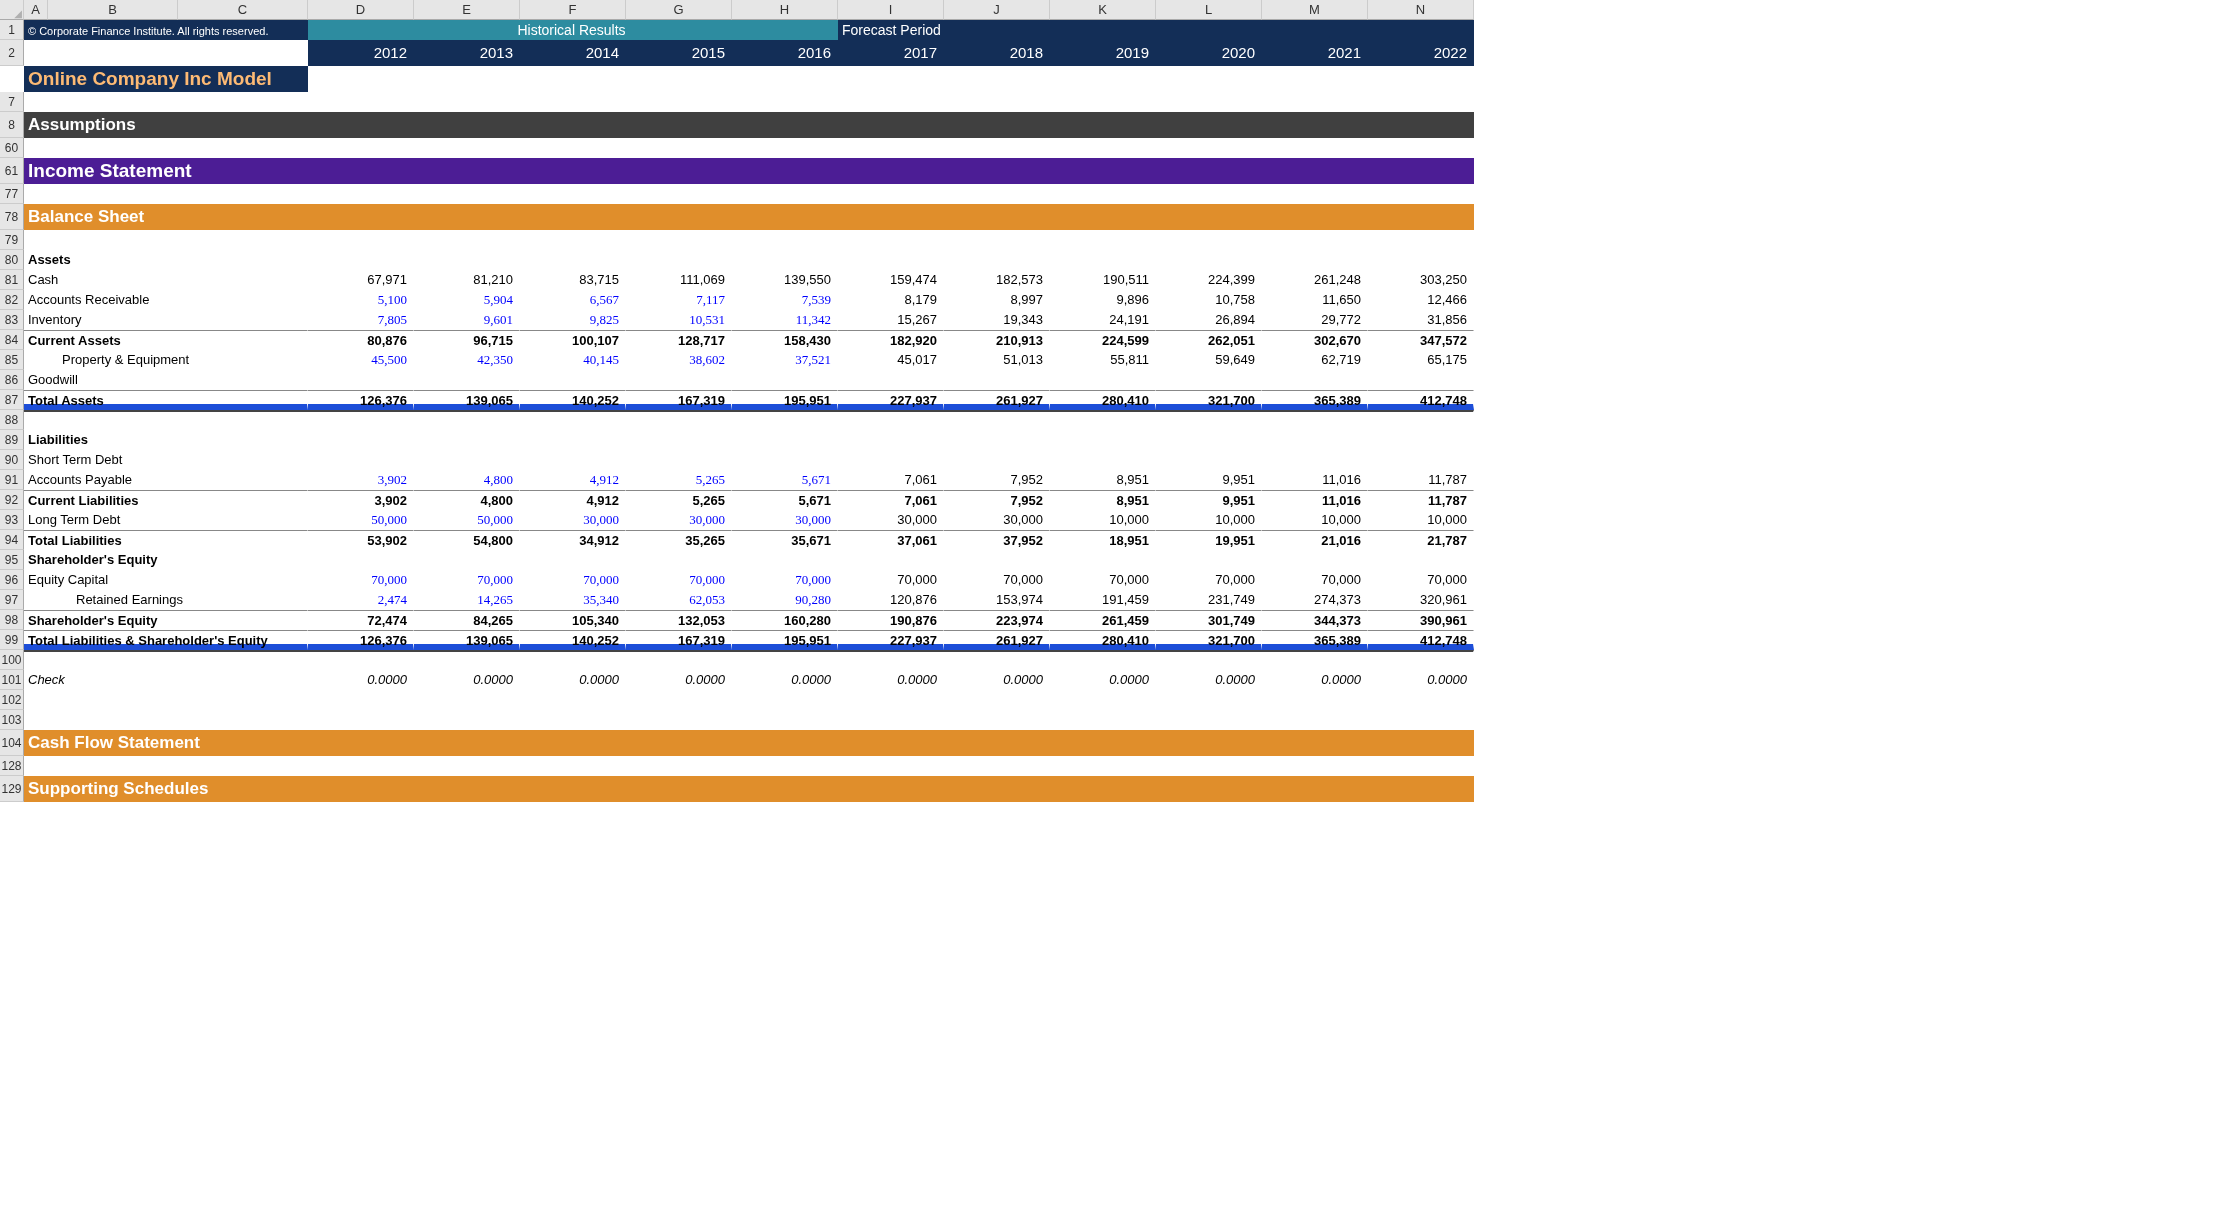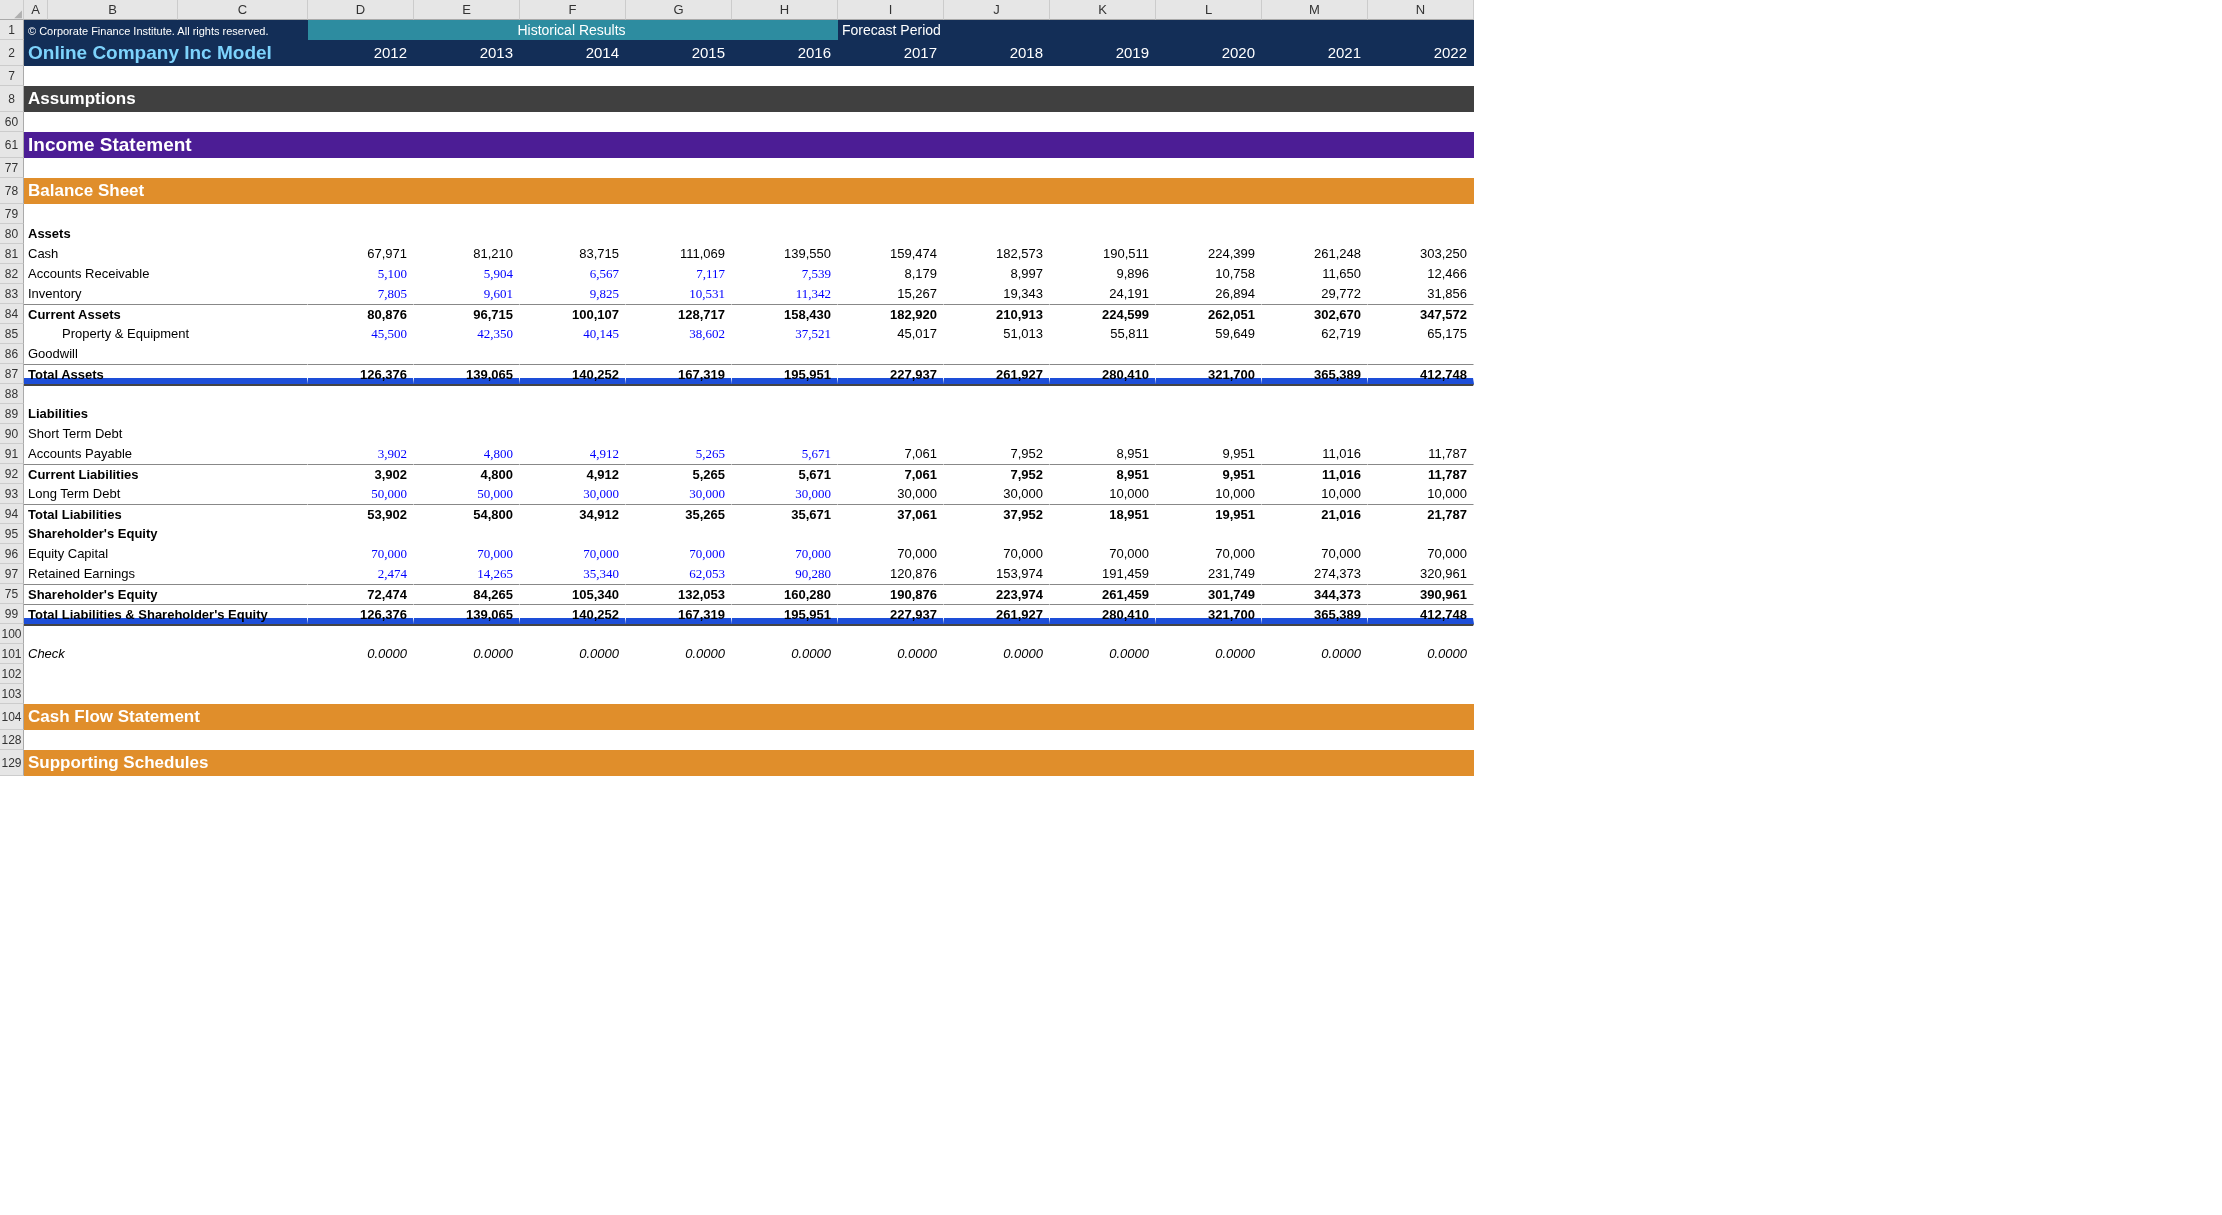--- a/index.html
+++ b/index.html
@@ -94,21 +94,21 @@
   <div class="colhdr">L</div>
   <div class="colhdr">M</div>
   <div class="colhdr">N</div>
 
   <div class="rowhdr">1</div>
   <div class="cell" style="grid-column: span 3; background:#132e57;color:#fff;font-size:11px;padding-top:3px;">© Corporate Finance Institute. All rights reserved.</div>
   <div class="cell hist" style="grid-column: span 5;">Historical Results</div>
   <div class="cell" style="grid-column: span 6; background:#132e57;color:#fff;text-align:left;font-size:14px;">Forecast Period</div>
 
   <div class="rowhdr tall">2</div>
-  <div class="cell title tall" style="grid-column: span 3; background:#132e57;color:#7dd3fc;font-size:19px;font-weight:bold;">Online Company Inc Model</div>
+  <div class="cell title tall" style="grid-column: span 3; background:#132e57;color:#fdba74;font-size:19px;font-weight:bold;margin-top:26px;">Online Company Inc Model</div>
   <div class="cell yr tall" style="background:#132e57;color:#fff;text-align:right;font-size:15px;">2012</div>
   <div class="cell yr tall" style="background:#132e57;color:#fff;text-align:right;font-size:15px;">2013</div>
   <div class="cell yr tall" style="background:#132e57;color:#fff;text-align:right;font-size:15px;">2014</div>
   <div class="cell yr tall" style="background:#132e57;color:#fff;text-align:right;font-size:15px;">2015</div>
   <div class="cell yr tall" style="background:#132e57;color:#fff;text-align:right;font-size:15px;">2016</div>
   <div class="cell yr tall" style="background:#132e57;color:#fff;text-align:right;font-size:15px;">2017</div>
   <div class="cell yr tall" style="background:#132e57;color:#fff;text-align:right;font-size:15px;">2018</div>
   <div class="cell yr tall" style="background:#132e57;color:#fff;text-align:right;font-size:15px;">2019</div>
   <div class="cell yr tall" style="background:#132e57;color:#fff;text-align:right;font-size:15px;">2020</div>
   <div class="cell yr tall" style="background:#132e57;color:#fff;text-align:right;font-size:15px;">2021</div>
@@ -306,34 +306,34 @@
   <div class="cell num blue">70,000</div>
   <div class="cell num blue">70,000</div>
   <div class="cell num">70,000</div>
   <div class="cell num">70,000</div>
   <div class="cell num">70,000</div>
   <div class="cell num">70,000</div>
   <div class="cell num">70,000</div>
   <div class="cell num">70,000</div>
 
   <div class="rowhdr">97</div>
-  <div class="cell" style="grid-column: span 3;">Retained Earnings</div>
+  <div class="cell" style="grid-column: span 3; margin-left: 48px;">Retained Earnings</div>
   <div class="cell num blue">2,474</div>
   <div class="cell num blue">14,265</div>
   <div class="cell num blue">35,340</div>
   <div class="cell num blue">62,053</div>
   <div class="cell num blue">90,280</div>
   <div class="cell num">120,876</div>
   <div class="cell num">153,974</div>
   <div class="cell num">191,459</div>
   <div class="cell num">231,749</div>
   <div class="cell num">274,373</div>
   <div class="cell num">320,961</div>
 
-  <div class="rowhdr">75</div>
+  <div class="rowhdr">98</div>
   <div class="cell bold bt-thin" style="grid-column: span 3;">Shareholder's Equity</div>
   <div class="cell num bold bt-thin">72,474</div>
   <div class="cell num bold bt-thin">84,265</div>
   <div class="cell num bold bt-thin">105,340</div>
   <div class="cell num bold bt-thin">132,053</div>
   <div class="cell num bold bt-thin">160,280</div>
   <div class="cell num bold bt-thin">190,876</div>
   <div class="cell num bold bt-thin">223,974</div>
   <div class="cell num bold bt-thin">261,459</div>
   <div class="cell num bold bt-thin">301,749</div>

